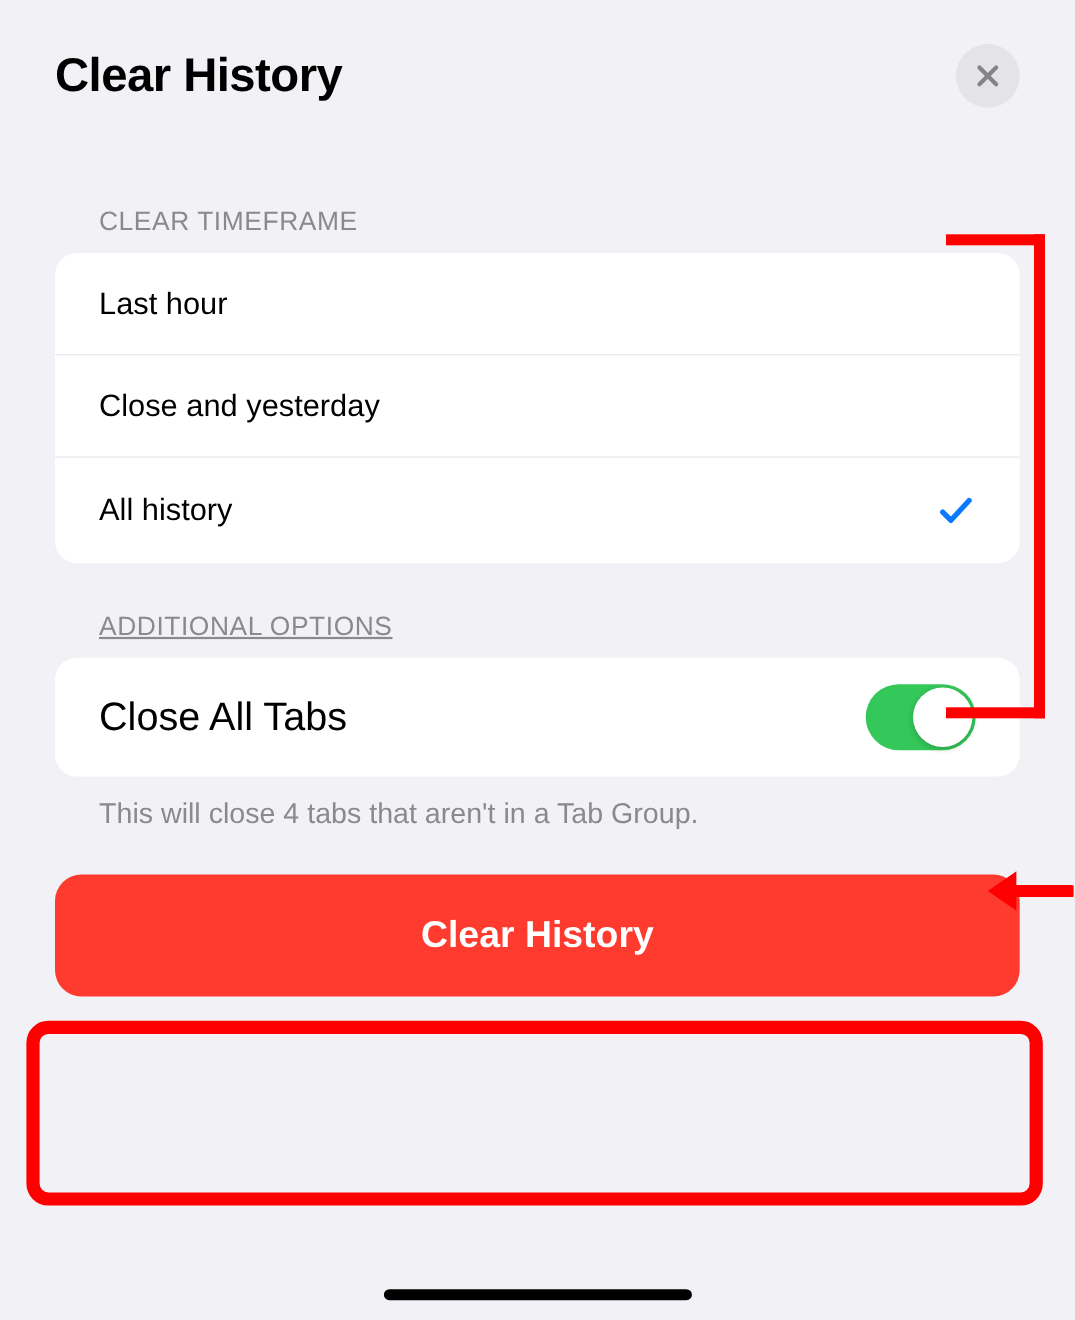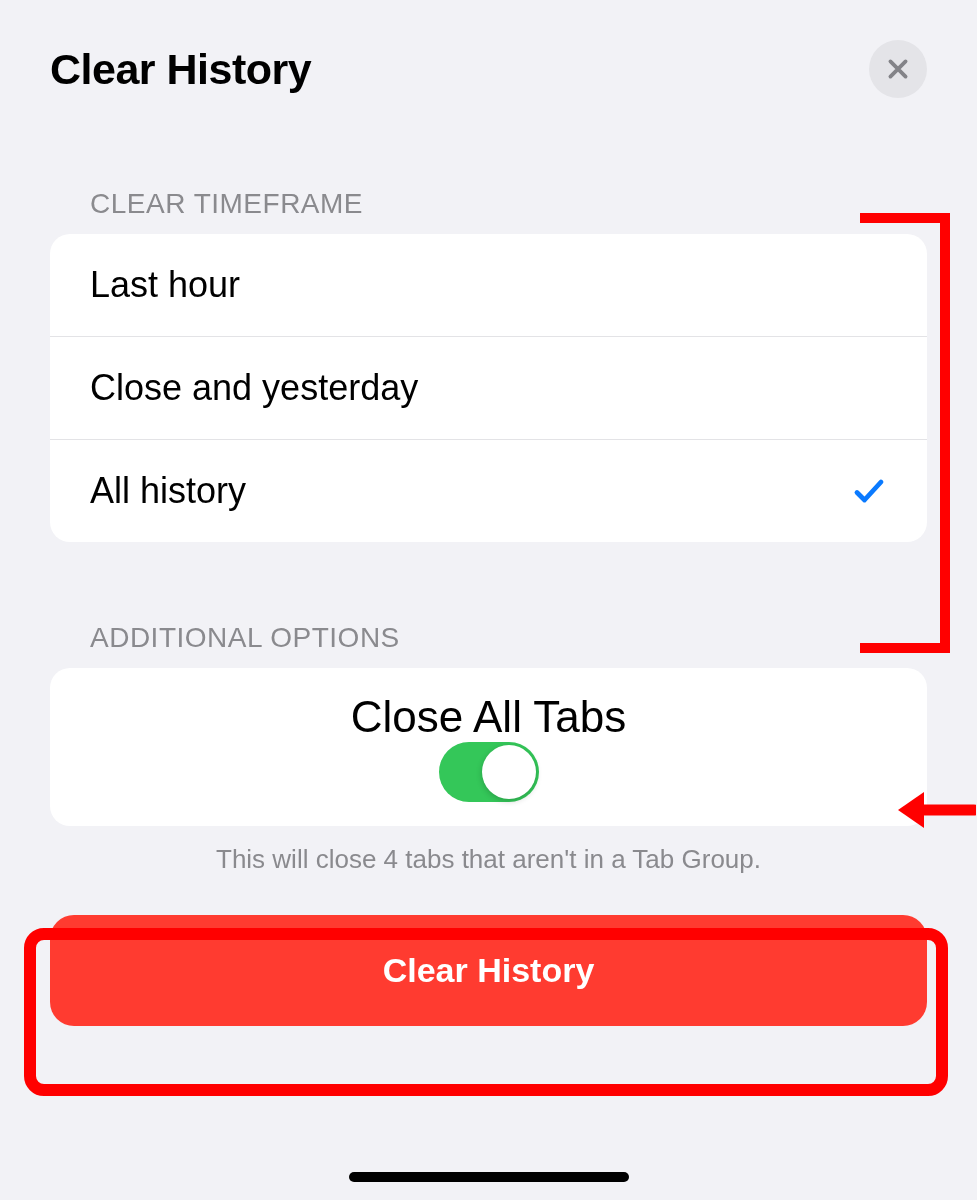--- a/index.html
+++ b/index.html
@@ -39,63 +39,63 @@
       cursor: pointer;
     }
     .close-btn svg {
       width: 26px;
       height: 26px;
     }
     .content {
       padding: 0 50px;
     }
     .section-header {
-      font-size: 28px;
+      font-size: 24px;
       color: #8a8a8e;
       letter-spacing: 0.5px;
       margin-top: 80px;
       margin-bottom: 14px;
       padding-left: 40px;
       text-transform: uppercase;
       font-weight: 400;
     }
     .section-header.second {
-      margin-top: 80px;
+      margin-top: 44px;
+      text-decoration: underline;
     }
     .list-group {
       background: #fff;
       border-radius: 20px;
       overflow: hidden;
       position: relative;
     }
     .list-item {
       padding: 30px 40px;
-      font-size: 36px;
+      font-size: 28px;
       color: #000;
       border-bottom: 1px solid #e3e3e6;
       display: flex;
       justify-content: space-between;
       align-items: center;
       cursor: pointer;
     }
     .list-item:last-child {
       border-bottom: none;
     }
     .checkmark {
       width: 36px;
       height: 36px;
     }
     .toggle-item {
       padding: 24px 40px;
-      font-size: 44px;
+      font-size: 36px;
       color: #000;
       display: flex;
       justify-content: space-between;
       align-items: center;
-      flex-direction: column;
     }
     .toggle {
       width: 100px;
       height: 60px;
       background: #34c759;
       border-radius: 30px;
       position: relative;
       cursor: pointer;
     }
     .toggle-knob {
@@ -105,21 +105,20 @@
       border-radius: 50%;
       position: absolute;
       right: 3px;
       top: 3px;
       box-shadow: 0 2px 6px rgba(0,0,0,0.2);
     }
     .footer-text {
       font-size: 26px;
       color: #8a8a8e;
       padding: 18px 40px 0 40px;
-      text-align: center;
     }
     .action-button {
       margin-top: 40px;
       background: #ff3b30;
       color: #fff;
       font-size: 34px;
       font-weight: 600;
       text-align: center;
       padding: 36px;
       border-radius: 24px;

